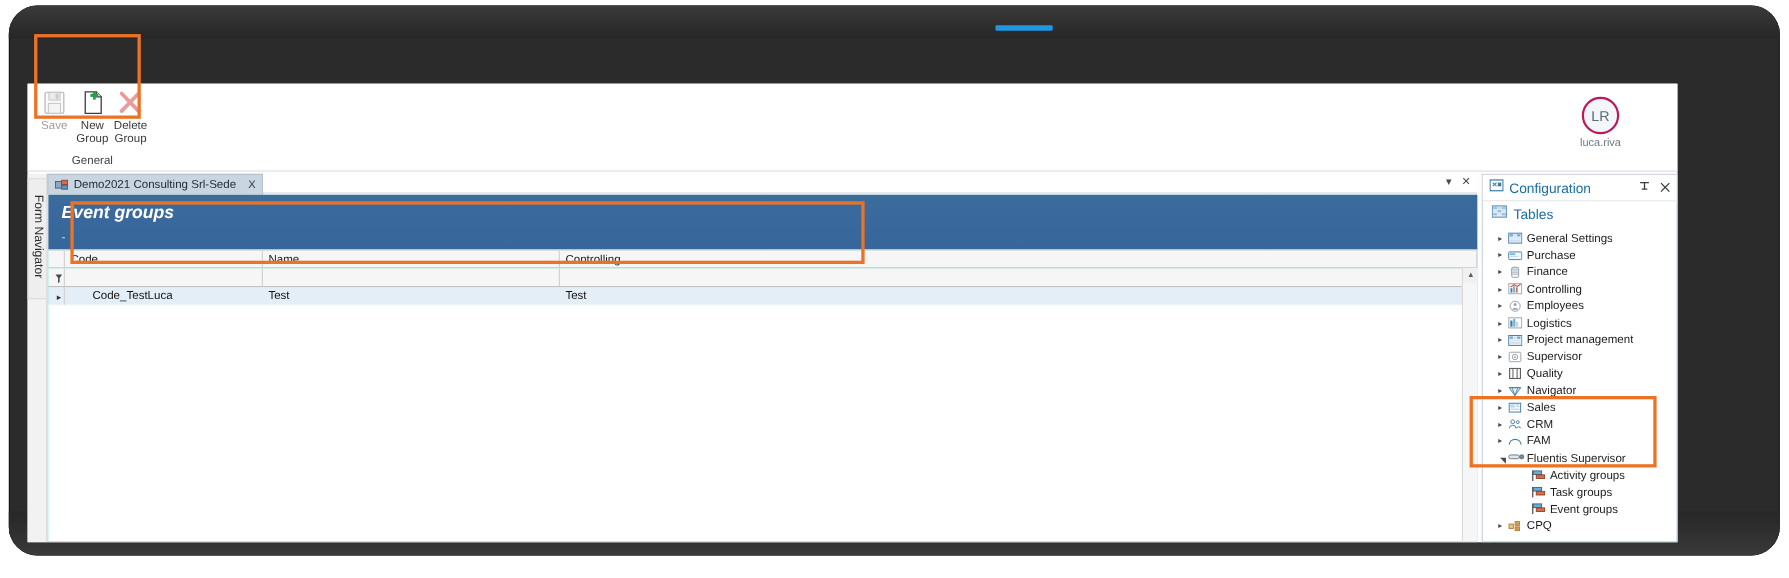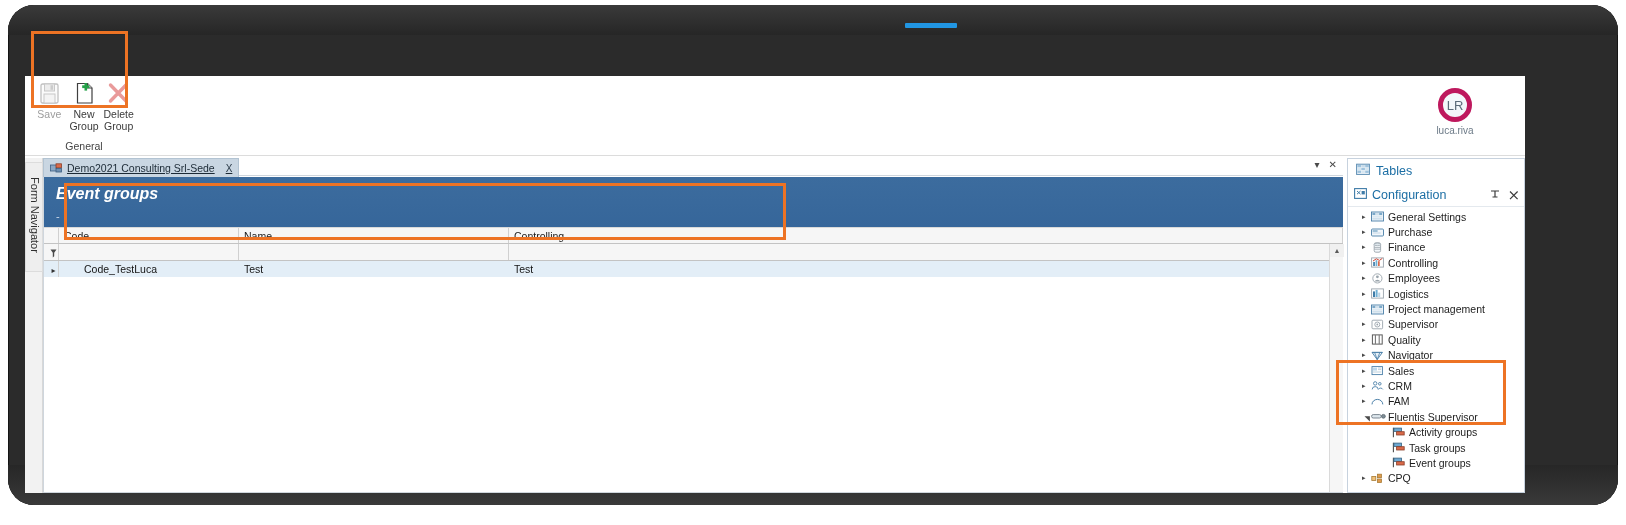--- a/index.html
+++ b/index.html
@@ -58,21 +58,21 @@
     text-align:center; font-size:10.5px; color:#444;
   }
   
   .hl {
     position:absolute; border:3px solid #ed7324; pointer-events:none; z-index:40;
   }
 
   
   #account { position:absolute; right:10px; top:12px; width:120px; text-align:center; }
   #avatar {
-    width:34px; height:34px; border-radius:50%; border:5px solid #be185d;
+    width:34px; height:34px; border-radius:50%; border:2px solid #be185d;
     background:#f3f7fa; color:#5b6b79; font-size:13px;
     display:flex; align-items:center; justify-content:center; margin:0 auto 3px auto;
   }
   #account-name { font-size:10px; color:#6c7a87; }
 
   
   #leftdock {
     position:absolute; left:0; top:82px; width:18px; height:335px;
     background:#f2f2f2; border-right:1px solid #d8d8d8;
   }
@@ -88,21 +88,21 @@
 
   
   #tabstrip {
     position:absolute; left:18px; top:82px; width:1300px; height:18px;
     background:#ffffff; border-bottom:1px solid #cfd6dd;
   }
   #doc-tab {
     position:absolute; left:18px; top:82px; height:19px;
     background:#c9d6e2; border:1px solid #b2c3d2; border-bottom:none;
     display:flex; align-items:center; gap:5px; padding:0 6px 0 6px;
-    font-size:10.5px; color:#1c2a36; white-space:nowrap;text-decoration:underline;
+    font-size:10.5px; color:#1c2a36; white-space:nowrap;
   }
   #doc-tab .tabicon { width:12px; height:10px; position:relative; }
   #doc-tab .tabclose { font-size:10px; color:#2b3b49; margin-left:6px; }
   #tabstrip-right {
     position:absolute; right:6px; top:1px; display:flex; gap:9px; align-items:center;
     font-size:10px; color:#4a4a4a;
   }
 
   
   #docbody {
@@ -314,38 +314,20 @@
 
         <div id="grid-vscroll">
           <div class="sb-arrow">▲</div>
         </div>
       </div>
     </div>
 
     <div id="cfg-vscroll"></div>
 
     <div id="configpanel">
-
-      <div id="tables-head">
-        <span>
-          <svg width="14" height="13" viewBox="0 0 14 13">
-            <rect x="0.6" y="1.2" width="12.8" height="10.2" fill="#f1f6fa" stroke="#5c8db3" stroke-width="1"></rect>
-            <rect x="1.4" y="2" width="3.6" height="2.3" fill="#9ec2dd"></rect>
-            <rect x="5.3" y="2" width="3.6" height="2.3" fill="#c9dcea"></rect>
-            <rect x="9.2" y="2" width="3.6" height="2.3" fill="#9ec2dd"></rect>
-            <rect x="1.4" y="4.8" width="3.6" height="2.3" fill="#d6e6f1"></rect>
-            <rect x="5.3" y="4.8" width="3.6" height="2.3" fill="#9ec2dd"></rect>
-            <rect x="9.2" y="4.8" width="3.6" height="2.3" fill="#d6e6f1"></rect>
-            <rect x="1.4" y="7.6" width="3.6" height="2.3" fill="#9ec2dd"></rect>
-            <rect x="5.3" y="7.6" width="3.6" height="2.3" fill="#d6e6f1"></rect>
-            <rect x="9.2" y="7.6" width="3.6" height="2.3" fill="#9ec2dd"></rect>
-          </svg>
-        </span>
-        <span id="tables-label">Tables</span>
-      </div>
 
       <div id="config-head">
         <span>
           <svg width="13" height="13" viewBox="0 0 13 13">
             <rect x="0.6" y="1.6" width="11.8" height="9.8" fill="none" stroke="#3f7ca8" stroke-width="1.1"></rect>
             <path d="M3 4 l3.5 3.2 M6.5 4 L3 7.2" stroke="#3f7ca8" stroke-width="1"></path>
             <rect x="7.6" y="4" width="3.2" height="3.4" fill="#3f7ca8"></rect>
           </svg>
         </span>
         <span id="config-title">Configuration</span>
@@ -356,20 +338,38 @@
             </svg>
           </span>
           <span>
             <svg width="10" height="11" viewBox="0 0 10 11">
               <path d="M1 1.5 L8.6 9.2 M8.6 1.5 L1 9.2" stroke="#3b3b3b" stroke-width="1.2" fill="none"></path>
             </svg>
           </span>
         </span>
       </div>
 
+      <div id="tables-head">
+        <span>
+          <svg width="14" height="13" viewBox="0 0 14 13">
+            <rect x="0.6" y="1.2" width="12.8" height="10.2" fill="#f1f6fa" stroke="#5c8db3" stroke-width="1"></rect>
+            <rect x="1.4" y="2" width="3.6" height="2.3" fill="#9ec2dd"></rect>
+            <rect x="5.3" y="2" width="3.6" height="2.3" fill="#c9dcea"></rect>
+            <rect x="9.2" y="2" width="3.6" height="2.3" fill="#9ec2dd"></rect>
+            <rect x="1.4" y="4.8" width="3.6" height="2.3" fill="#d6e6f1"></rect>
+            <rect x="5.3" y="4.8" width="3.6" height="2.3" fill="#9ec2dd"></rect>
+            <rect x="9.2" y="4.8" width="3.6" height="2.3" fill="#d6e6f1"></rect>
+            <rect x="1.4" y="7.6" width="3.6" height="2.3" fill="#9ec2dd"></rect>
+            <rect x="5.3" y="7.6" width="3.6" height="2.3" fill="#d6e6f1"></rect>
+            <rect x="9.2" y="7.6" width="3.6" height="2.3" fill="#9ec2dd"></rect>
+          </svg>
+        </span>
+        <span id="tables-label">Tables</span>
+      </div>
+
       <div class="tree" id="config-tree">
           <div class="tnode">
             <span class="texp">▸</span>
             <span class="tico"><svg width="13" height="11" viewBox="0 0 13 11">
                 <rect x="0.5" y="1" width="12" height="9" fill="#eef4f9" stroke="#4a7fa8" stroke-width="0.9"></rect>
                 <rect x="1.4" y="1.9" width="3" height="2.1" fill="#7aa8c8"></rect>
                 <rect x="4.8" y="1.9" width="3" height="2.1" fill="#cfe0ec"></rect>
                 <rect x="8.2" y="1.9" width="3" height="2.1" fill="#7aa8c8"></rect>
                 <rect x="1.4" y="4.5" width="9.8" height="1.8" fill="#dce9f2"></rect>
                 <rect x="1.4" y="6.8" width="9.8" height="1.8" fill="#cfe0ec"></rect>

